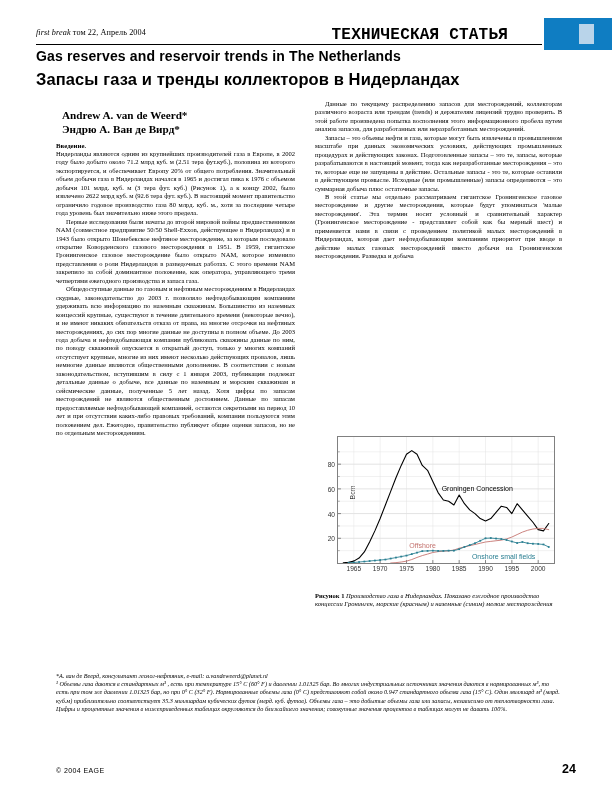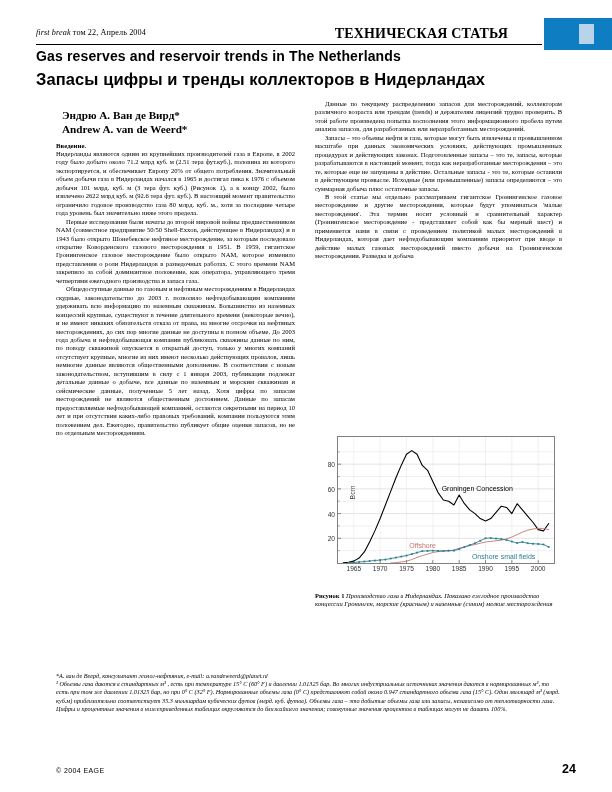--- a/index.html
+++ b/index.html
@@ -38,23 +38,23 @@
     letter-spacing: .1px;
     white-space: nowrap;
   }
   .runhead-left .ital {
     font-style: italic;
     font-family: "Liberation Serif", serif;
   }
   .runhead-right {
     position: absolute;
     right: 68px; top: 0px;
-    font-family: Liberation Serif, serif;
-    font-weight: bold;
-    font-size: 14px;
+    font-family: Liberation Mono, monospace;
+    font-weight: bold;
+    font-size: 16px;
     letter-spacing: .2px;
     white-space: nowrap;
   }
   .rule {
     position: absolute;
     left: 36px; top: 44px;
     width: 506px;
     height: 1px;
     background: #000;
   }
@@ -236,25 +236,25 @@
 
   <div class="runhead">
     <div class="runhead-left"><span class="ital">first break</span><span> том 22, Апрель 2004</span></div>
     <div class="runhead-right">ТЕХНИЧЕСКАЯ СТАТЬЯ</div>
   </div>
   <div class="rule"></div>
   <div class="blue-block"></div>
   <div class="blue-inner"></div>
 
   <div class="title-en">Gas reserves and reservoir trends in The Netherlands</div>
-  <div class="title-ru">Запасы цифры и тренды коллекторов в Нидерландах</div>
+  <div class="title-ru">Запасы газа и тренды коллекторов в Нидерландах</div>
 
   <div class="authors">
+    <div>Andrew A. van de Weerd*</div>
     <div>Эндрю А. Ван де Вирд*</div>
-    <div>Andrew A. van de Weerd*</div>
   </div>
 
   <div class="col col-left">
     <h4>Введение.</h4>
     <p class="noind">Нидерланды являются одним из крупнейших производителей газа в Европе, в 2002 году было добыто около 71.2 млрд куб. м (2.51 тера фут.куб.), половина из которого экспортируется, и обеспечивает Европу 20% от общего потребления. Значительный объем добычи газа в Нидерландах начался в 1965 и достигал пика к 1976 с объемом добычи 101 млрд. куб. м (3 тера фут. куб.) (Рисунок 1), а к концу 2002, было извлечено 2622 млрд куб. м (92.6 тера фут. куб.). В настоящий момент правительство ограничило годовое производство газа 80 млрд. куб. м., хотя за последние четыре года уровень был значительно ниже этого предела.</p>
     <p>Первые исследования были начаты до второй мировой войны предшественником NAM (совместное предприятие 50/50 Shell-Exxon, действующее в Нидерландах) и в 1943 было открыто Шонебекское нефтяное месторождение, за которым последовало открытие Коворденского газового месторождения в 1951. В 1959, гигантское Гронингенское газовое месторождение было открыто NAM, которое изменило представления о роли Нидерландов в разведочных работах. С этого времени NAM закрепило за собой доминантное положение, как оператора, управляющего тремя четвертями ежегодного производства и запаса газа.</p>
     <p>Общедоступные данные по газовым и нефтяным месторождениям в Нидерландах скудные, законодательство до 2003 г. позволяло нефтедобывающим компаниям удерживать всю информацию по наземным скважинам. Большинство из наземных концессий крупные, существуют в течение длительного времени (некоторые вечно), и не имеют никаких обязательств отказа от права, на многие отсрочки на нефтяных месторождениях, до сих пор многие данные не доступны в полном объеме. До 2003 года добыча и нефтедобывающая компании публиковать скважины данные по ним, по поводу скважиной опускается в открытый доступ, только у многих компаний отсутствует крупные, многие из них имеют несколько действующих провалов, лишь немногие данные являются общественными дополнение. В соответствии с новым законодательством, вступившим в силу с 1 января 2003, публикации подлежат детальные данные о добыче, все данные по наземным и морским скважинам и сейсмические данные, полученные 5 лет назад. Хотя цифры по запасам месторождений не являются общественным достоянием. Данные по запасам предоставляемые нефтедобывающей компанией, остаются секретными на период 10 лет и при отсутствии каких-либо правовых требований, компании пользуются этим положением дел. Ежегодно, правительство публикует общие оценки запасов, но не по отдельным месторождениям.</p>
   </div>
 
   <div class="col col-right">

